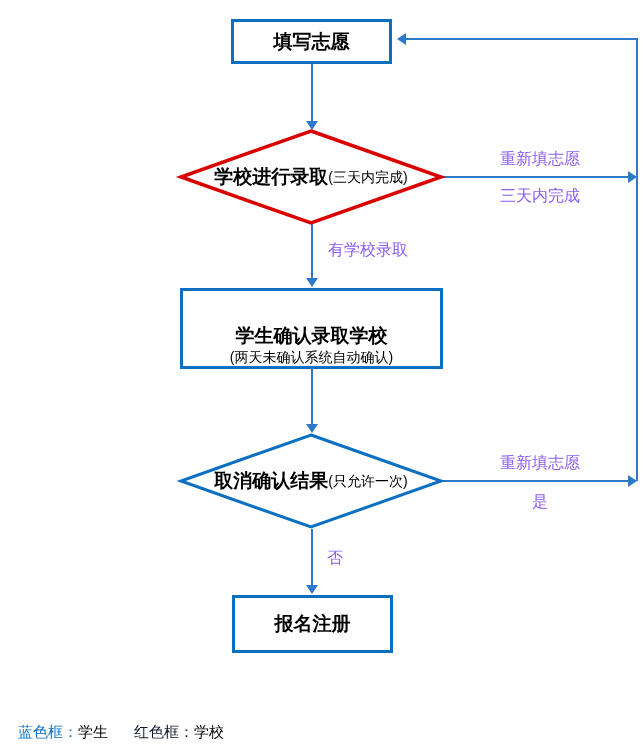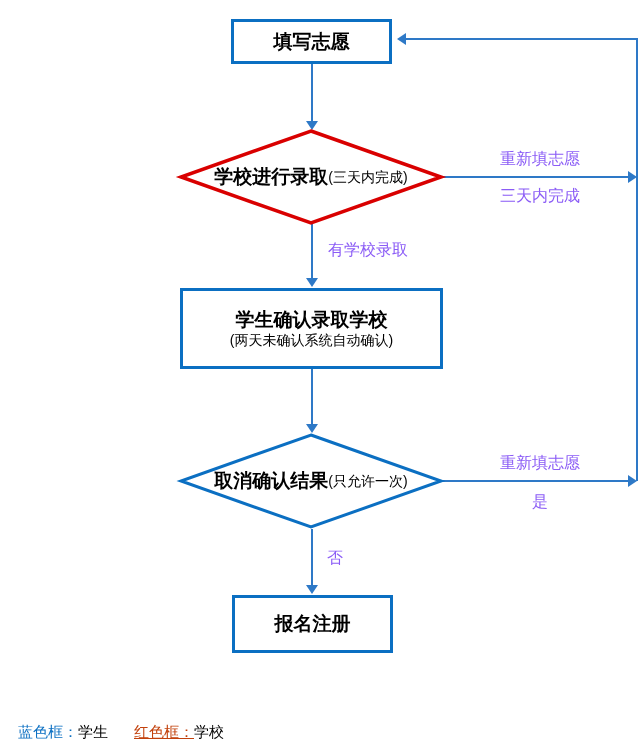--- a/index.html
+++ b/index.html
@@ -62,21 +62,21 @@
     text-align: center;
   }
   #legend {
     position: absolute;
     left: 18px;
     top: 723px;
     font-size: 15px;
     white-space: nowrap;
   }
   .legend-blue { color: #0b6fc2; }
-  .legend-red  { color: #c2410c; text-decoration: underline; }
+  .legend-red  { color: #0f172a; }
   .legend-plain { color: #000000; }
   .legend-gap { display: inline-block; width: 26px; }
 </style>
 </head>
 <body>
 
 <div id="canvas">
 
   <svg id="edges" viewBox="0 0 644 753" xmlns="http://www.w3.org/2000/svg">
 
@@ -122,21 +122,21 @@
 
   <div class="node-box" style="left:231px; top:19px; width:161px; height:45px;">
     <div class="node-title">填写志愿</div>
   </div>
 
   <div class="diamond-label" style="left:181px; top:131px; width:260px; height:92px;">
     <div class="node-title">学校进行录取</div>
     <div class="node-sub">(三天内完成)</div>
   </div>
 
-  <div class="node-box" style="left:180px; top:288px; width:263px; height:81px;">
+  <div class="node-box" style="left:180px; top:288px; width:263px; height:81px;justify-content:flex-end;">
     <div class="node-title">学生确认录取学校</div>
     <div class="node-sub">(两天未确认系统自动确认)</div>
   </div>
 
   <div class="diamond-label" style="left:181px; top:435px; width:260px; height:92px;">
     <div class="node-title">取消确认结果</div>
     <div class="node-sub">(只允许一次)</div>
   </div>
 
   <div class="node-box" style="left:232px; top:595px; width:161px; height:58px;">

